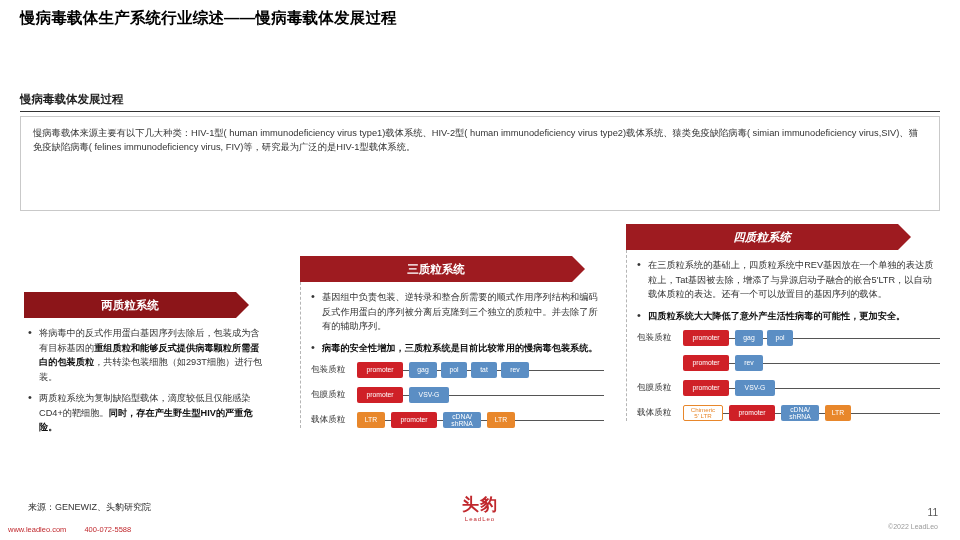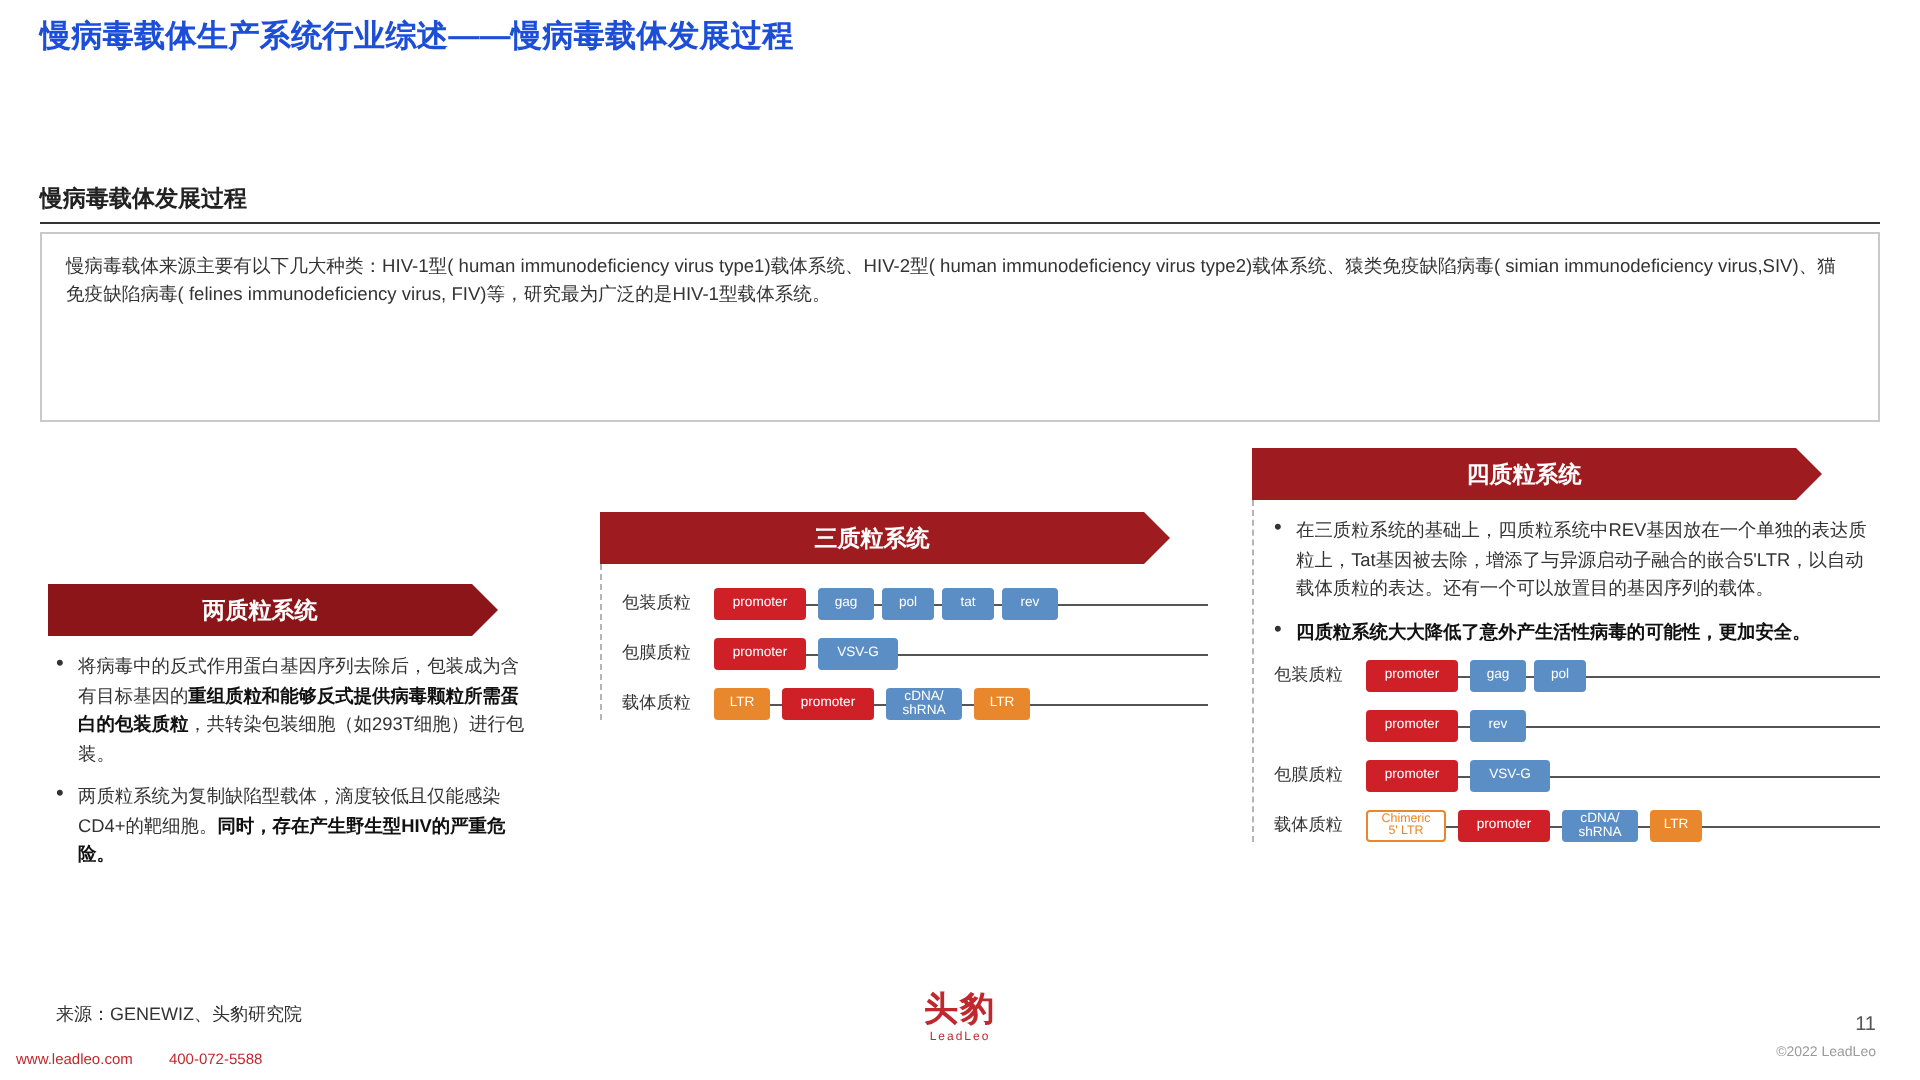--- a/index.html
+++ b/index.html
@@ -8,21 +8,21 @@
     width:960px; height:540px;
     font-family:"Liberation Sans","DejaVu Sans",sans-serif;
     background:#ffffff; color:#222; overflow:hidden;
     position:relative;
   }
   .slide { position:relative; width:960px; height:540px; }
 
   
   .title {
     position:absolute; left:20px; top:8px; width:920px;
-    font-size:15.5px; font-weight:bold; color:#1d4ed8;
+    font-size:15.5px; font-weight:bold; color:#000000;
     letter-spacing:0.2px;
   }
   .subtitle {
     position:absolute; left:20px; top:32px; width:924px;
     font-size:15.5px; font-weight:bold; color:#c0282d;
     line-height:21px;
   }
   .sec-head {
     position:absolute; left:20px; top:92px; width:920px;
     border-bottom:1.5px solid #333;
@@ -127,20 +127,24 @@
         <li>
           <span>两质粒系统为复制缺陷型载体，滴度较低且仅能感染CD4+的靶细胞。</span><b>同时，存在产生野生型HIV的严重危险。</b>
         </li>
       </ul>
     </div>
   </div>
 
   <div class="panel" style="left:300px; top:256px; width:310px;">
     <div class="ribbon" style="width:272px;">三质粒系统</div>
     <div class="panel-body">
+      <ul class="bul">
+        <li><span>基因组中负责包装、逆转录和整合所需要的顺式作用序列结构和编码反式作用蛋白的序列被分离后克隆到三个独立的质粒中。并去除了所有的辅助序列。</span></li>
+        <li><b>病毒的安全性增加，三质粒系统是目前比较常用的慢病毒包装系统。</b></li>
+      </ul>
       <div class="diagram" id="diagram-three">
           <div class="drow">
             <div class="dlabel">包装质粒</div>
             <div class="dtrack">
               <div class="dline"></div>
               <div class="dbox red" style="left: 0px; width: 46px;">promoter</div>
               <div class="dbox blue" style="left: 52px; width: 28px;">gag</div>
               <div class="dbox blue" style="left: 84px; width: 26px;">pol</div>
               <div class="dbox blue" style="left: 114px; width: 26px;">tat</div>
               <div class="dbox blue" style="left: 144px; width: 28px;">rev</div>
@@ -163,21 +167,21 @@
               <div class="dbox blue" style="left: 86px; width: 38px;">cDNA/
 shRNA</div>
               <div class="dbox orange" style="left: 130px; width: 28px;">LTR</div>
             </div>
           </div>
         </div>
     </div>
   </div>
 
   <div class="panel" style="left:626px; top:224px; width:320px;">
-    <div class="ribbon" style="width:272px;">四质粒系统</div>
+    <div class="ribbon" style="width:272px;font-style:italic;">四质粒系统</div>
     <div class="panel-body">
       <ul class="bul">
         <li><span>在三质粒系统的基础上，四质粒系统中REV基因放在一个单独的表达质粒上，Tat基因被去除，增添了与异源启动子融合的嵌合5'LTR，以自动载体质粒的表达。还有一个可以放置目的基因序列的载体。</span></li>
         <li><b>四质粒系统大大降低了意外产生活性病毒的可能性，更加安全。</b></li>
       </ul>
       <div class="diagram" id="diagram-four">
           <div class="drow">
             <div class="dlabel">包装质粒</div>
             <div class="dtrack">
               <div class="dline"></div>

